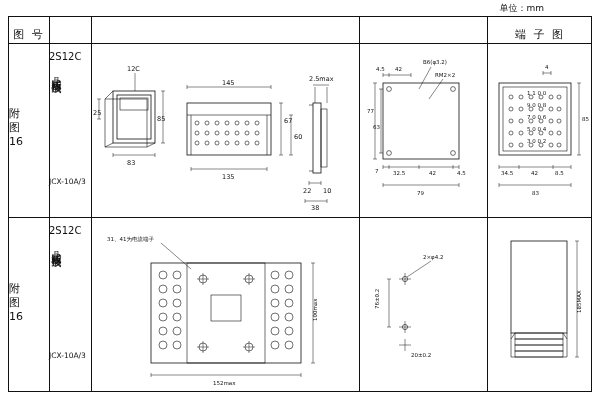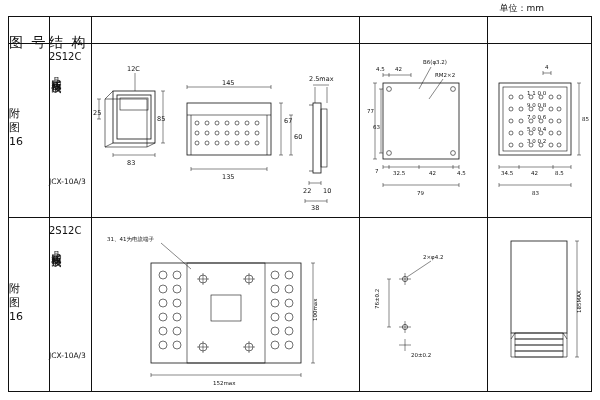--- a/index.html
+++ b/index.html
@@ -2,21 +2,21 @@
 <html><head>
 <meta charset="utf-8">
 <style>
   html,body{margin:0;padding:0;background:#fff;}
   body{width:600px;height:400px;font-family:"DejaVu Sans","Liberation Sans",sans-serif;color:#111;}
   .page{position:relative;width:552px;height:400px;box-sizing:border-box;}
   .unit{position:absolute;right:8px;top:2px;font-size:9px;}
   .table{position:absolute;left:8px;top:16px;width:584px;height:376px;border:1.2px solid #111;box-sizing:border-box;}
   .hline{position:absolute;left:0;width:100%;height:0;border-top:1.2px solid #111;}
   .vline{position:absolute;top:0;height:100%;width:0;border-left:1.2px solid #111;}
-  .hdr{position:absolute;top:12px;height:26px;line-height:26px;font-size:14px;letter-spacing:2px;}
+  .hdr{position:absolute;top:5px;height:26px;line-height:26px;text-align:center;font-size:11px;letter-spacing:2px;}
   .cellc{position:absolute;font-size:10px;}
   .vtext{writing-mode:vertical-rl;text-orientation:upright;letter-spacing:1px;}
   svg{display:block;}
   .ln{stroke:#111;fill:none;stroke-width:0.8;}
   .lnt{stroke:#111;fill:none;stroke-width:0.6;}
   .dim{stroke:#111;fill:none;stroke-width:0.5;}
   .t{font-size:6.5px;fill:#111;font-family:"DejaVu Sans","Liberation Sans",sans-serif;}
   .t5{font-size:5.5px;fill:#111;font-family:"DejaVu Sans","Liberation Sans",sans-serif;}
 </style>
 </head>
@@ -30,21 +30,21 @@
 
     <div class="hline" style="top:26px"></div>
     <div class="hline" style="top:200px"></div>
 
     <div class="vline" style="left:40px"></div>
     <div class="vline" style="left:82px"></div>
     <div class="vline" style="left:350px"></div>
     <div class="vline" style="left:478px"></div>
 
     <div class="hdr" style="left:0;width:40px">图 号</div>
-    <div class="hdr" style="left:40px;width:42px">结 构</div>
+    <div class="hdr" style="left:478px;width:106px">端 子 图</div>
 
     <div class="cellc" style="left:0;width:40px;top:90px;font-size:11px;line-height:14px;">
       <div>附</div>
       <div>图</div>
       <div>16</div>
     </div>
 
     <div class="cellc" style="left:40px;width:42px;top:34px;font-size:10px">2S12C</div>
     <div class="cellc" style="left:40px;width:42px;top:50px;font-size:10px">
       <span class="vtext">凸出式板后接线</span>

